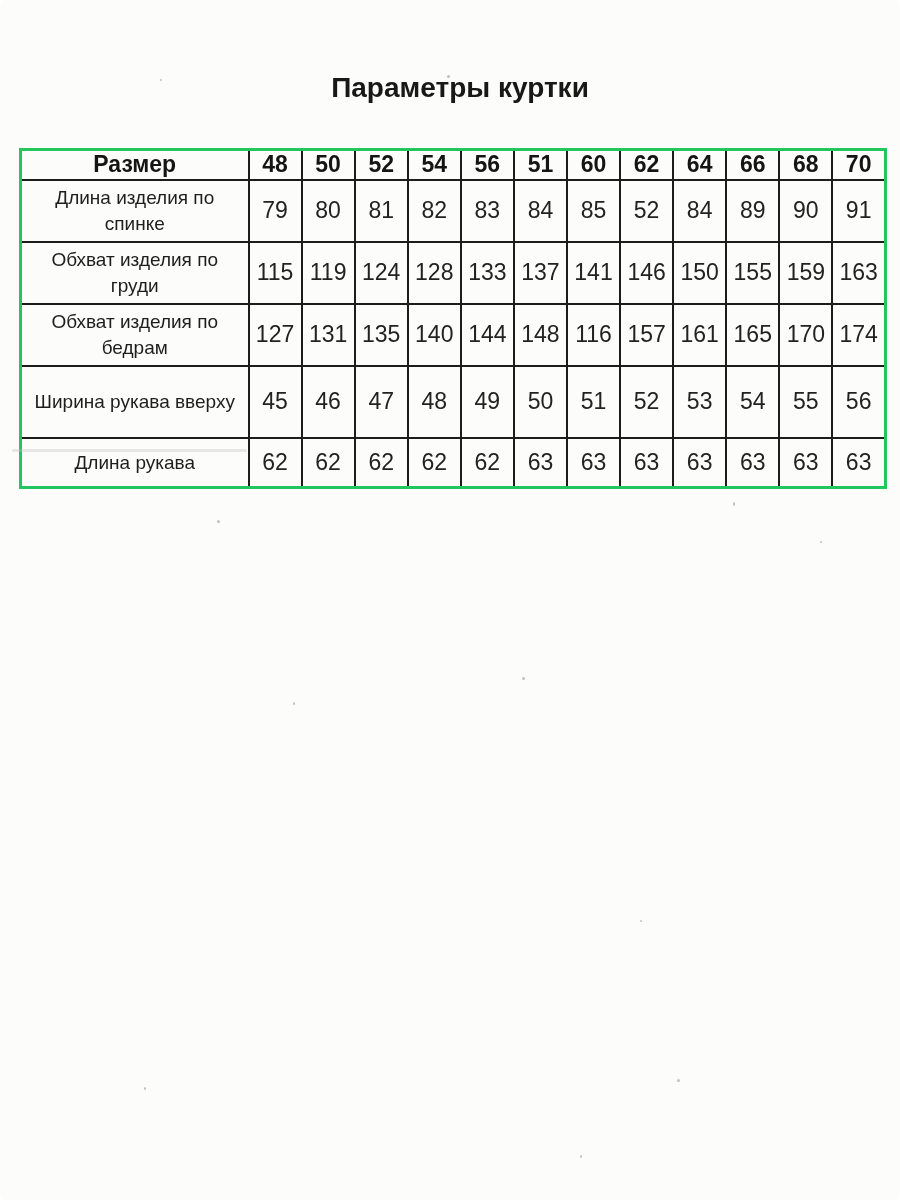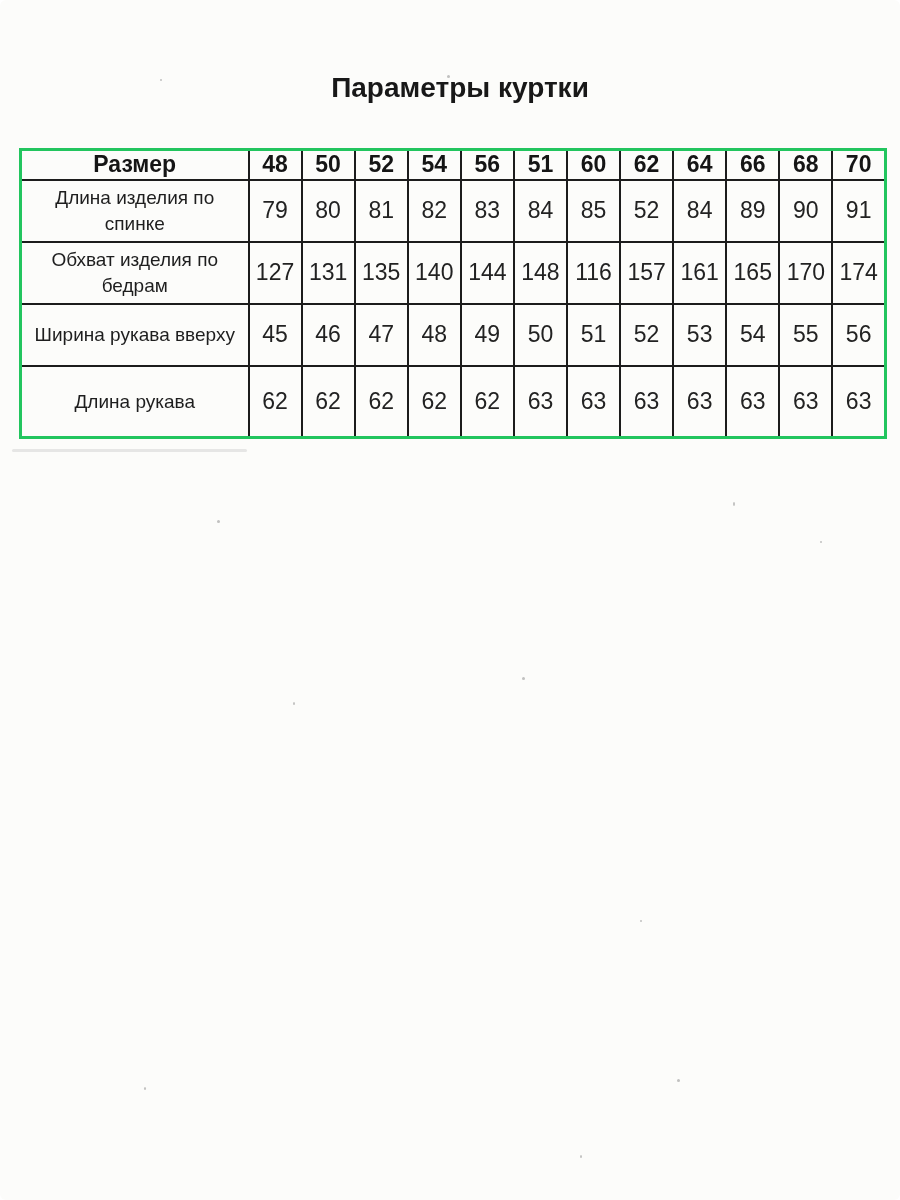--- a/index.html
+++ b/index.html
@@ -131,20 +131,35 @@
           <td>83</td>
           <td>84</td>
           <td>85</td>
           <td>52</td>
           <td>84</td>
           <td>89</td>
           <td>90</td>
           <td>91</td>
         </tr>
         <tr>
+          <td class="row-label">Обхват изделия по груди</td>
+          <td>115</td>
+          <td>119</td>
+          <td>124</td>
+          <td>128</td>
+          <td>133</td>
+          <td>137</td>
+          <td>141</td>
+          <td>146</td>
+          <td>150</td>
+          <td>155</td>
+          <td>159</td>
+          <td>163</td>
+        </tr>
+        <tr>
           <td class="row-label">Обхват изделия по бедрам</td>
           <td>127</td>
           <td>131</td>
           <td>135</td>
           <td>140</td>
           <td>144</td>
           <td>148</td>
           <td>116</td>
           <td>157</td>
           <td>161</td>

